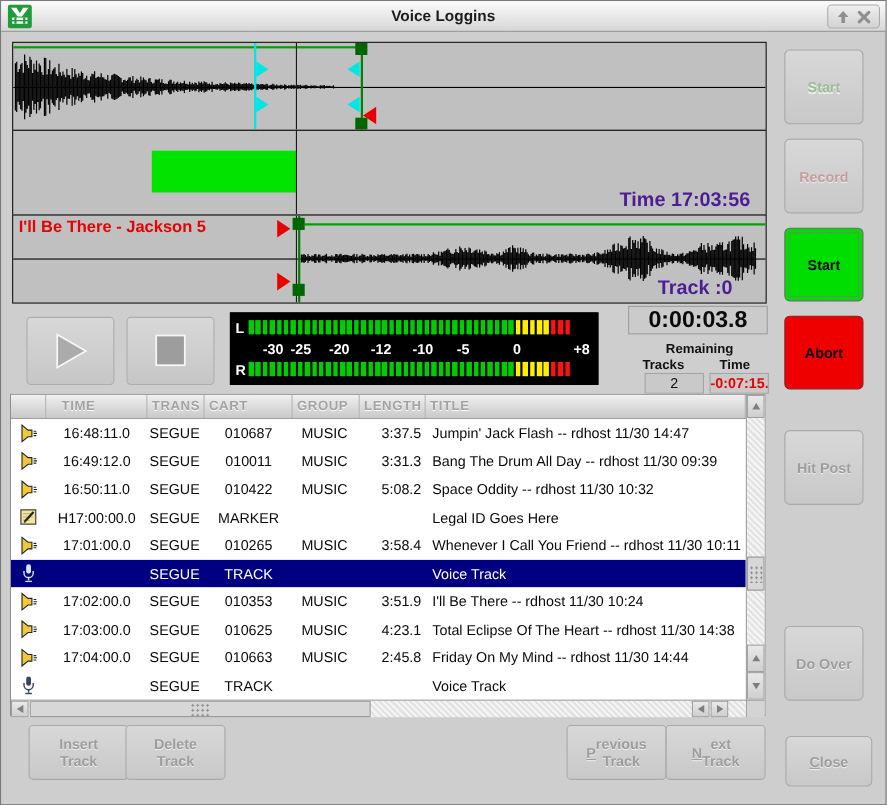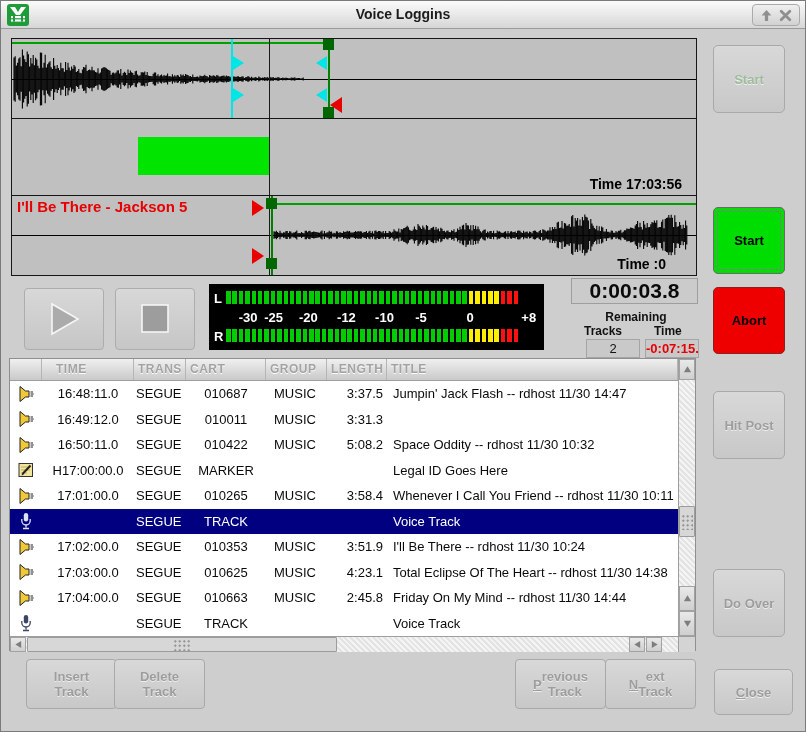--- a/index.html
+++ b/index.html
@@ -33,21 +33,21 @@
   .vline.cyan  { width:2px; background:#00e5e5; }
   .vline.green { width:2px; background:#008000; }
   .hline-green { position:absolute; height:2px; background:#00a000; }
   .gsq { position:absolute; width:11px; height:11px; background:#006600; }
   .tri { position:absolute; width:0; height:0; }
   .tri.cy-r { border-top:7px solid transparent; border-bottom:7px solid transparent; border-left:11px solid #00e5e5; }
   .tri.cy-l { border-top:7px solid transparent; border-bottom:7px solid transparent; border-right:11px solid #00e5e5; }
   .tri.rd-l { border-top:8px solid transparent; border-bottom:8px solid transparent; border-right:12px solid #e80000; }
   .tri.rd-r { border-top:8px solid transparent; border-bottom:8px solid transparent; border-left:12px solid #e80000; }
   .green-block { position:absolute; background:#00e400; }
-  .red-readout { position:absolute; font-weight:bold; font-size:14px; color:#000000; white-space:nowrap; }
+  .red-readout { position:absolute; font-weight:bold; font-size:18px; color:#4c1d95; white-space:nowrap; }
   .wavesvg { position:absolute; left:0; top:0; }
 
   
   .tbtn { position:absolute; width:80px; height:62px; background:linear-gradient(#d8d8d8,#c6c6c6);
           border:1px solid #adadad; border-radius:4px; display:flex; align-items:center; justify-content:center; }
   .meter { position:absolute; left:208px; top:255px; width:335px; height:66px; background:#000;
            border:1px solid #000; }
   .seg-row { position:absolute; left:16px; height:13px; display:flex; gap:1.9px; }
   .seg { width:4.5px; height:13px; }
   .mlabel { position:absolute; left:4px; color:#fff; font-weight:bold; font-size:13px; }
@@ -196,21 +196,21 @@
           <path d="M262.0 35.3L262.0 42.7M263.2 35.7L263.2 42.3M264.4 34.8L264.4 43.2M265.6 35.9L265.6 42.1M266.8 37.1L266.8 40.9M268.0 34.8L268.0 43.2M269.2 36.7L269.2 41.3M270.4 37.3L270.4 40.7M271.6 36.2L271.6 41.8M272.8 36.5L272.8 41.5M274.0 35.1L274.0 42.9M275.2 34.9L275.2 43.1M276.4 37.1L276.4 40.9M277.6 35.3L277.6 42.7M278.8 35.4L278.8 42.6M280.0 37.2L280.0 40.8M281.2 36.5L281.2 41.5M282.4 36.6L282.4 41.4M283.6 35.7L283.6 42.3M284.8 34.6L284.8 43.4M286.0 37.2L286.0 40.8M287.2 37.0L287.2 41.0M288.4 37.2L288.4 40.8M289.6 36.0L289.6 42.0M290.8 37.1L290.8 40.9M292.0 37.2L292.0 40.8M293.2 34.8L293.2 43.2M294.4 34.8L294.4 43.2M295.6 36.3L295.6 41.7M296.8 35.1L296.8 42.9M298.0 34.7L298.0 43.3M299.2 36.2L299.2 41.8M300.4 35.9L300.4 42.1M301.6 35.6L301.6 42.4M302.8 35.7L302.8 42.3M304.0 35.9L304.0 42.1M305.2 36.3L305.2 41.7M306.4 36.6L306.4 41.4M307.6 36.8L307.6 41.2M308.8 35.5L308.8 42.5M310.0 34.6L310.0 43.4M311.2 37.4L311.2 40.6M312.4 34.9L312.4 43.1M313.6 37.3L313.6 40.7M314.8 36.4L314.8 41.6M316.0 36.3L316.0 41.7M317.2 34.7L317.2 43.3M318.4 35.7L318.4 42.3M319.6 35.5L319.6 42.5M320.8 37.4L320.8 40.6M322.0 36.7L322.0 41.3M323.2 37.2L323.2 40.8M324.4 35.3L324.4 42.7M325.6 35.6L325.6 42.4M326.8 37.1L326.8 40.9M328.0 35.9L328.0 42.1M329.2 36.7L329.2 41.3M330.4 37.1L330.4 40.9M331.6 35.2L331.6 42.8M332.8 36.1L332.8 41.9M334.0 35.8L334.0 42.2M335.2 34.8L335.2 43.2M336.4 35.5L336.4 42.5M337.6 35.1L337.6 42.9M338.8 36.4L338.8 41.6M340.0 36.4L340.0 41.6M341.2 36.5L341.2 41.5M342.4 35.9L342.4 42.1M343.6 34.9L343.6 43.1M344.8 36.0L344.8 42.0M346.0 35.0L346.0 43.0M347.2 35.4L347.2 42.6M348.4 35.3L348.4 42.7M349.6 35.5L349.6 42.5M350.8 36.9L350.8 41.1M352.0 36.0L352.0 42.0M353.2 36.0L353.2 42.0M354.4 35.1L354.4 42.9M355.6 37.0L355.6 41.0M356.8 35.4L356.8 42.6M358.0 34.7L358.0 43.3M359.2 37.0L359.2 41.0M360.4 35.3L360.4 42.7M361.6 37.4L361.6 40.6M362.8 34.8L362.8 43.2M364.0 34.6L364.0 43.4M365.2 36.1L365.2 41.9M366.4 35.1L366.4 42.9M367.6 35.0L367.6 43.0M368.8 35.4L368.8 42.6M370.0 36.5L370.0 41.5M371.2 35.1L371.2 42.9M372.4 37.2L372.4 40.8M373.6 34.9L373.6 43.1M374.8 36.9L374.8 41.1M376.0 37.0L376.0 41.0M377.2 35.0L377.2 43.0M378.4 35.8L378.4 42.2M379.6 36.8L379.6 41.2M380.8 35.7L380.8 42.3M382.0 33.3L382.0 44.7M383.2 34.7L383.2 43.3M384.4 35.4L384.4 42.6M385.6 35.5L385.6 42.5M386.8 32.6L386.8 45.4M388.0 36.5L388.0 41.5M389.2 32.9L389.2 45.1M390.4 33.6L390.4 44.4M391.6 32.3L391.6 45.7M392.8 32.0L392.8 46.0M394.0 31.0L394.0 47.0M395.2 29.8L395.2 48.2M396.4 31.2L396.4 46.8M397.6 33.7L397.6 44.3M398.8 34.6L398.8 43.4M400.0 34.9L400.0 43.1M401.2 33.5L401.2 44.5M402.4 30.4L402.4 47.6M403.6 33.2L403.6 44.8M404.8 34.0L404.8 44.0M406.0 28.0L406.0 50.0M407.2 29.7L407.2 48.3M408.4 31.6L408.4 46.4M409.6 33.0L409.6 45.0M410.8 29.4L410.8 48.6M412.0 31.4L412.0 46.6M413.2 33.4L413.2 44.6M414.4 29.0L414.4 49.0M415.6 29.9L415.6 48.1M416.8 34.0L416.8 44.0M418.0 33.4L418.0 44.6M419.2 31.9L419.2 46.1M420.4 31.5L420.4 46.5M421.6 30.8L421.6 47.2M422.8 33.8L422.8 44.2M424.0 30.9L424.0 47.1M425.2 33.6L425.2 44.4M426.4 32.6L426.4 45.4M427.6 35.2L427.6 42.8M428.8 31.8L428.8 46.2M430.0 32.7L430.0 45.3M431.2 35.1L431.2 42.9M432.4 34.8L432.4 43.2M433.6 36.2L433.6 41.8M434.8 34.7L434.8 43.3M436.0 34.6L436.0 43.4M437.2 36.0L437.2 42.0M438.4 36.2L438.4 41.8M439.6 34.3L439.6 43.7M440.8 34.9L440.8 43.1M442.0 33.3L442.0 44.7M443.2 36.3L443.2 41.7M444.4 35.7L444.4 42.3M445.6 32.6L445.6 45.4M446.8 34.1L446.8 43.9M448.0 30.7L448.0 47.3M449.2 33.3L449.2 44.7M450.4 29.5L450.4 48.5M451.6 28.8L451.6 49.2M452.8 33.5L452.8 44.5M454.0 27.0L454.0 51.0M455.2 29.2L455.2 48.8M456.4 29.6L456.4 48.4M457.6 33.3L457.6 44.7M458.8 29.3L458.8 48.7M460.0 34.5L460.0 43.5M461.2 28.9L461.2 49.1M462.4 33.1L462.4 44.9M463.6 29.7L463.6 48.3M464.8 33.3L464.8 44.7M466.0 30.6L466.0 47.4M467.2 33.3L467.2 44.7M468.4 35.2L468.4 42.8M469.6 36.4L469.6 41.6M470.8 34.8L470.8 43.2M472.0 33.7L472.0 44.3M473.2 33.5L473.2 44.5M474.4 36.9L474.4 41.1M475.6 35.4L475.6 42.6M476.8 36.6L476.8 41.4M478.0 35.0L478.0 43.0M479.2 34.9L479.2 43.1M480.4 37.0L480.4 41.0M481.6 34.7L481.6 43.3M482.8 37.3L482.8 40.7M484.0 36.9L484.0 41.1M485.2 34.5L485.2 43.5M486.4 35.4L486.4 42.6M487.6 35.3L487.6 42.7M488.8 36.3L488.8 41.7M490.0 37.1L490.0 40.9M491.2 36.8L491.2 41.2M492.4 35.8L492.4 42.2M493.6 35.2L493.6 42.8M494.8 37.3L494.8 40.7M496.0 34.9L496.0 43.1M497.2 37.3L497.2 40.7M498.4 35.4L498.4 42.6M499.6 35.2L499.6 42.8M500.8 36.3L500.8 41.7M502.0 36.0L502.0 42.0M503.2 35.4L503.2 42.6M504.4 36.9L504.4 41.1M505.6 34.7L505.6 43.3M506.8 34.5L506.8 43.5M508.0 34.8L508.0 43.2M509.2 36.3L509.2 41.7M510.4 37.0L510.4 41.0M511.6 34.8L511.6 43.2M512.8 36.6L512.8 41.4M514.0 35.8L514.0 42.2M515.2 35.6L515.2 42.4M516.4 37.3L516.4 40.7M517.6 35.6L517.6 42.4M518.8 36.0L518.8 42.0M520.0 37.2L520.0 40.8M521.2 35.1L521.2 42.9M522.4 34.6L522.4 43.4M523.6 34.8L523.6 43.2M524.8 36.1L524.8 41.9M526.0 36.4L526.0 41.6M527.2 35.1L527.2 42.9M528.4 33.9L528.4 44.1M529.6 37.0L529.6 41.0M530.8 33.3L530.8 44.7M532.0 33.7L532.0 44.3M533.2 34.4L533.2 43.6M534.4 35.4L534.4 42.6M535.6 34.4L535.6 43.6M536.8 34.5L536.8 43.5M538.0 31.2L538.0 46.8M539.2 34.6L539.2 43.4M540.4 30.9L540.4 47.1M541.6 33.1L541.6 44.9M542.8 30.9L542.8 47.1M544.0 32.9L544.0 45.1M545.2 26.6L545.2 51.4M546.4 25.7L546.4 52.3M547.6 32.1L547.6 45.9M548.8 31.5L548.8 46.5M550.0 25.1L550.0 52.9M551.2 32.5L551.2 45.5M552.4 27.0L552.4 51.0M553.6 27.5L553.6 50.5M554.8 29.8L554.8 48.2M556.0 29.4L556.0 48.6M557.2 27.9L557.2 50.1M558.4 30.8L558.4 47.2M559.6 20.3L559.6 57.7M560.8 19.1L560.8 58.9M562.0 30.4L562.0 47.6M563.2 22.1L563.2 55.9M564.4 24.6L564.4 53.4M565.6 22.1L565.6 55.9M566.8 29.4L566.8 48.6M568.0 23.4L568.0 54.6M569.2 29.8L569.2 48.2M570.4 20.9L570.4 57.1M571.6 24.2L571.6 53.8M572.8 18.6L572.8 59.4M574.0 20.7L574.0 57.3M575.2 21.5L575.2 56.5M576.4 24.6L576.4 53.4M577.6 33.1L577.6 44.9M578.8 23.1L578.8 54.9M580.0 27.6L580.0 50.4M581.2 29.8L581.2 48.2M582.4 32.1L582.4 45.9M583.6 33.2L583.6 44.8M584.8 29.8L584.8 48.2M586.0 34.5L586.0 43.5M587.2 30.3L587.2 47.7M588.4 35.0L588.4 43.0M589.6 30.6L589.6 47.4M590.8 31.5L590.8 46.5M592.0 35.5L592.0 42.5M593.2 35.5L593.2 42.5M594.4 32.9L594.4 45.1M595.6 35.8L595.6 42.2M596.8 35.7L596.8 42.3M598.0 36.4L598.0 41.6M599.2 34.4L599.2 43.6M600.4 34.8L600.4 43.2M601.6 36.7L601.6 41.3M602.8 36.8L602.8 41.2M604.0 35.1L604.0 42.9M605.2 36.3L605.2 41.7M606.4 34.7L606.4 43.3M607.6 34.7L607.6 43.3M608.8 33.8L608.8 44.2M610.0 36.8L610.0 41.2M611.2 35.7L611.2 42.3M612.4 34.3L612.4 43.7M613.6 34.3L613.6 43.7M614.8 32.5L614.8 45.5M616.0 32.7L616.0 45.3M617.2 33.0L617.2 45.0M618.4 31.5L618.4 46.5M619.6 31.8L619.6 46.2M620.8 31.9L620.8 46.1M622.0 32.8L622.0 45.2M623.2 29.5L623.2 48.5M624.4 28.1L624.4 49.9M625.6 24.9L625.6 53.1M626.8 31.3L626.8 46.7M628.0 26.8L628.0 51.2M629.2 31.0L629.2 47.0M630.4 33.6L630.4 44.4M631.6 24.9L631.6 53.1M632.8 28.4L632.8 49.6M634.0 31.8L634.0 46.2M635.2 27.0L635.2 51.0M636.4 31.2L636.4 46.8M637.6 31.0L637.6 47.0M638.8 28.2L638.8 49.8M640.0 25.9L640.0 52.1M641.2 26.8L641.2 51.2M642.4 24.5L642.4 53.5M643.6 26.7L643.6 51.3M644.8 24.3L644.8 53.7M646.0 31.8L646.0 46.2M647.2 31.1L647.2 46.9M648.4 30.9L648.4 47.1M649.6 25.8L649.6 52.2M650.8 23.6L650.8 54.4M652.0 32.3L652.0 45.7M653.2 23.0L653.2 55.0M654.4 21.9L654.4 56.1M655.6 21.6L655.6 56.4M656.8 19.0L656.8 59.0M658.0 21.7L658.0 56.3M659.2 18.8L659.2 59.2M660.4 21.8L660.4 56.2M661.6 31.0L661.6 47.0M662.8 19.3L662.8 58.7M664.0 26.0L664.0 52.0M665.2 30.8L665.2 47.2M666.4 30.2L666.4 47.8M667.6 25.9L667.6 52.1M668.8 28.9L668.8 49.1M670.0 32.8L670.0 45.2M671.2 28.8L671.2 49.2M672.4 32.1L672.4 45.9M673.6 24.4L673.6 53.6M674.8 29.6L674.8 48.4" stroke="#000" stroke-width="1.1" fill="none"></path>
         </svg>
       <div class="centerline" style="top:39px;"></div>
       <div class="vline black" style="left:257px;"></div>
       <div class="vline green" style="left:259px;"></div>
       <div class="gsq" style="left:254px; top:2px;"></div>
       <div class="gsq" style="left:254px; top:62px;"></div>
       <div class="tri rd-r" style="left:240px; top:4px;"></div>
       <div class="tri rd-r" style="left:240px; top:52px;"></div>
       <div class="wv-title">I'll Be There - Jackson 5</div>
-      <div class="red-readout" style="right:30px; bottom:3px;">Time :0</div>
+      <div class="red-readout" style="right:30px; bottom:3px;">Track :0</div>
     </div>
   </div>
 
   <div class="tbtn" style="left:23px; top:259px;">
     <svg width="40" height="40" viewBox="0 0 40 40">
       <path d="M8 5 L34 20 L8 35 Z" fill="#ababab" stroke="#f6f6f6" stroke-width="1.6"></path>
     </svg>
   </div>
   <div class="tbtn" style="left:114px; top:259px;">
     <svg width="34" height="34" viewBox="0 0 34 34">
@@ -330,20 +330,21 @@
   </div>
 
   <div class="elapsed">0:00:03.8</div>
   <div class="rem-label">Remaining</div>
   <div class="rem-sub" style="left:583px; top:295px;">Tracks</div>
   <div class="rem-sub" style="left:653px; top:295px;">Time</div>
   <div class="rem-box" style="left:585px; top:310px; width:54px; color:#111;">2</div>
   <div class="rem-box" style="left:644px; top:310px; width:54px; color:#e80000; font-weight:bold;">-0:07:15.3</div>
 
   <div class="pbtn disabled green-text" style="top:16px; height:68px;">Start</div>
+  <div class="pbtn disabled red-text" style="top:97px; height:68px;">Record</div>
   <div class="pbtn active-green" style="top:178px; height:67px;">Start</div>
   <div class="pbtn active-red" style="top:258px; height:67px;">Abort</div>
   <div class="pbtn disabled" style="top:540px; height:68px;">Do Over</div>
   <div class="pbtn disabled" style="top:362px; height:68px;">Hit Post</div>
   <div class="pbtn disabled" style="left:713px; top:640px; width:79px; height:46px;"><u>C</u>lose</div>
 
   <div class="log">
     <div class="log-header" id="log-header">
         <div class="hcell"></div>
         <div class="hcell" style="padding-left: 14px;">TIME</div>
@@ -371,20 +372,21 @@
     <div class="c-icon" style="color: rgb(58, 68, 102);">
             <svg width="18" height="18">
               <use href="#icon-speaker"></use>
             </svg>
           </div>
     <div class="c-time">16:49:12.0</div>
     <div class="c-trans">SEGUE</div>
     <div class="c-cart">010011</div>
     <div class="c-group">MUSIC</div>
     <div class="c-len">3:31.3</div>
+    <div class="c-title">Bang The Drum All Day -- rdhost 11/30 09:39</div>
   </div>
         <div class="lrow">
     <div class="c-icon" style="color: rgb(58, 68, 102);">
             <svg width="18" height="18">
               <use href="#icon-speaker"></use>
             </svg>
           </div>
     <div class="c-time">16:50:11.0</div>
     <div class="c-trans">SEGUE</div>
     <div class="c-cart">010422</div>

